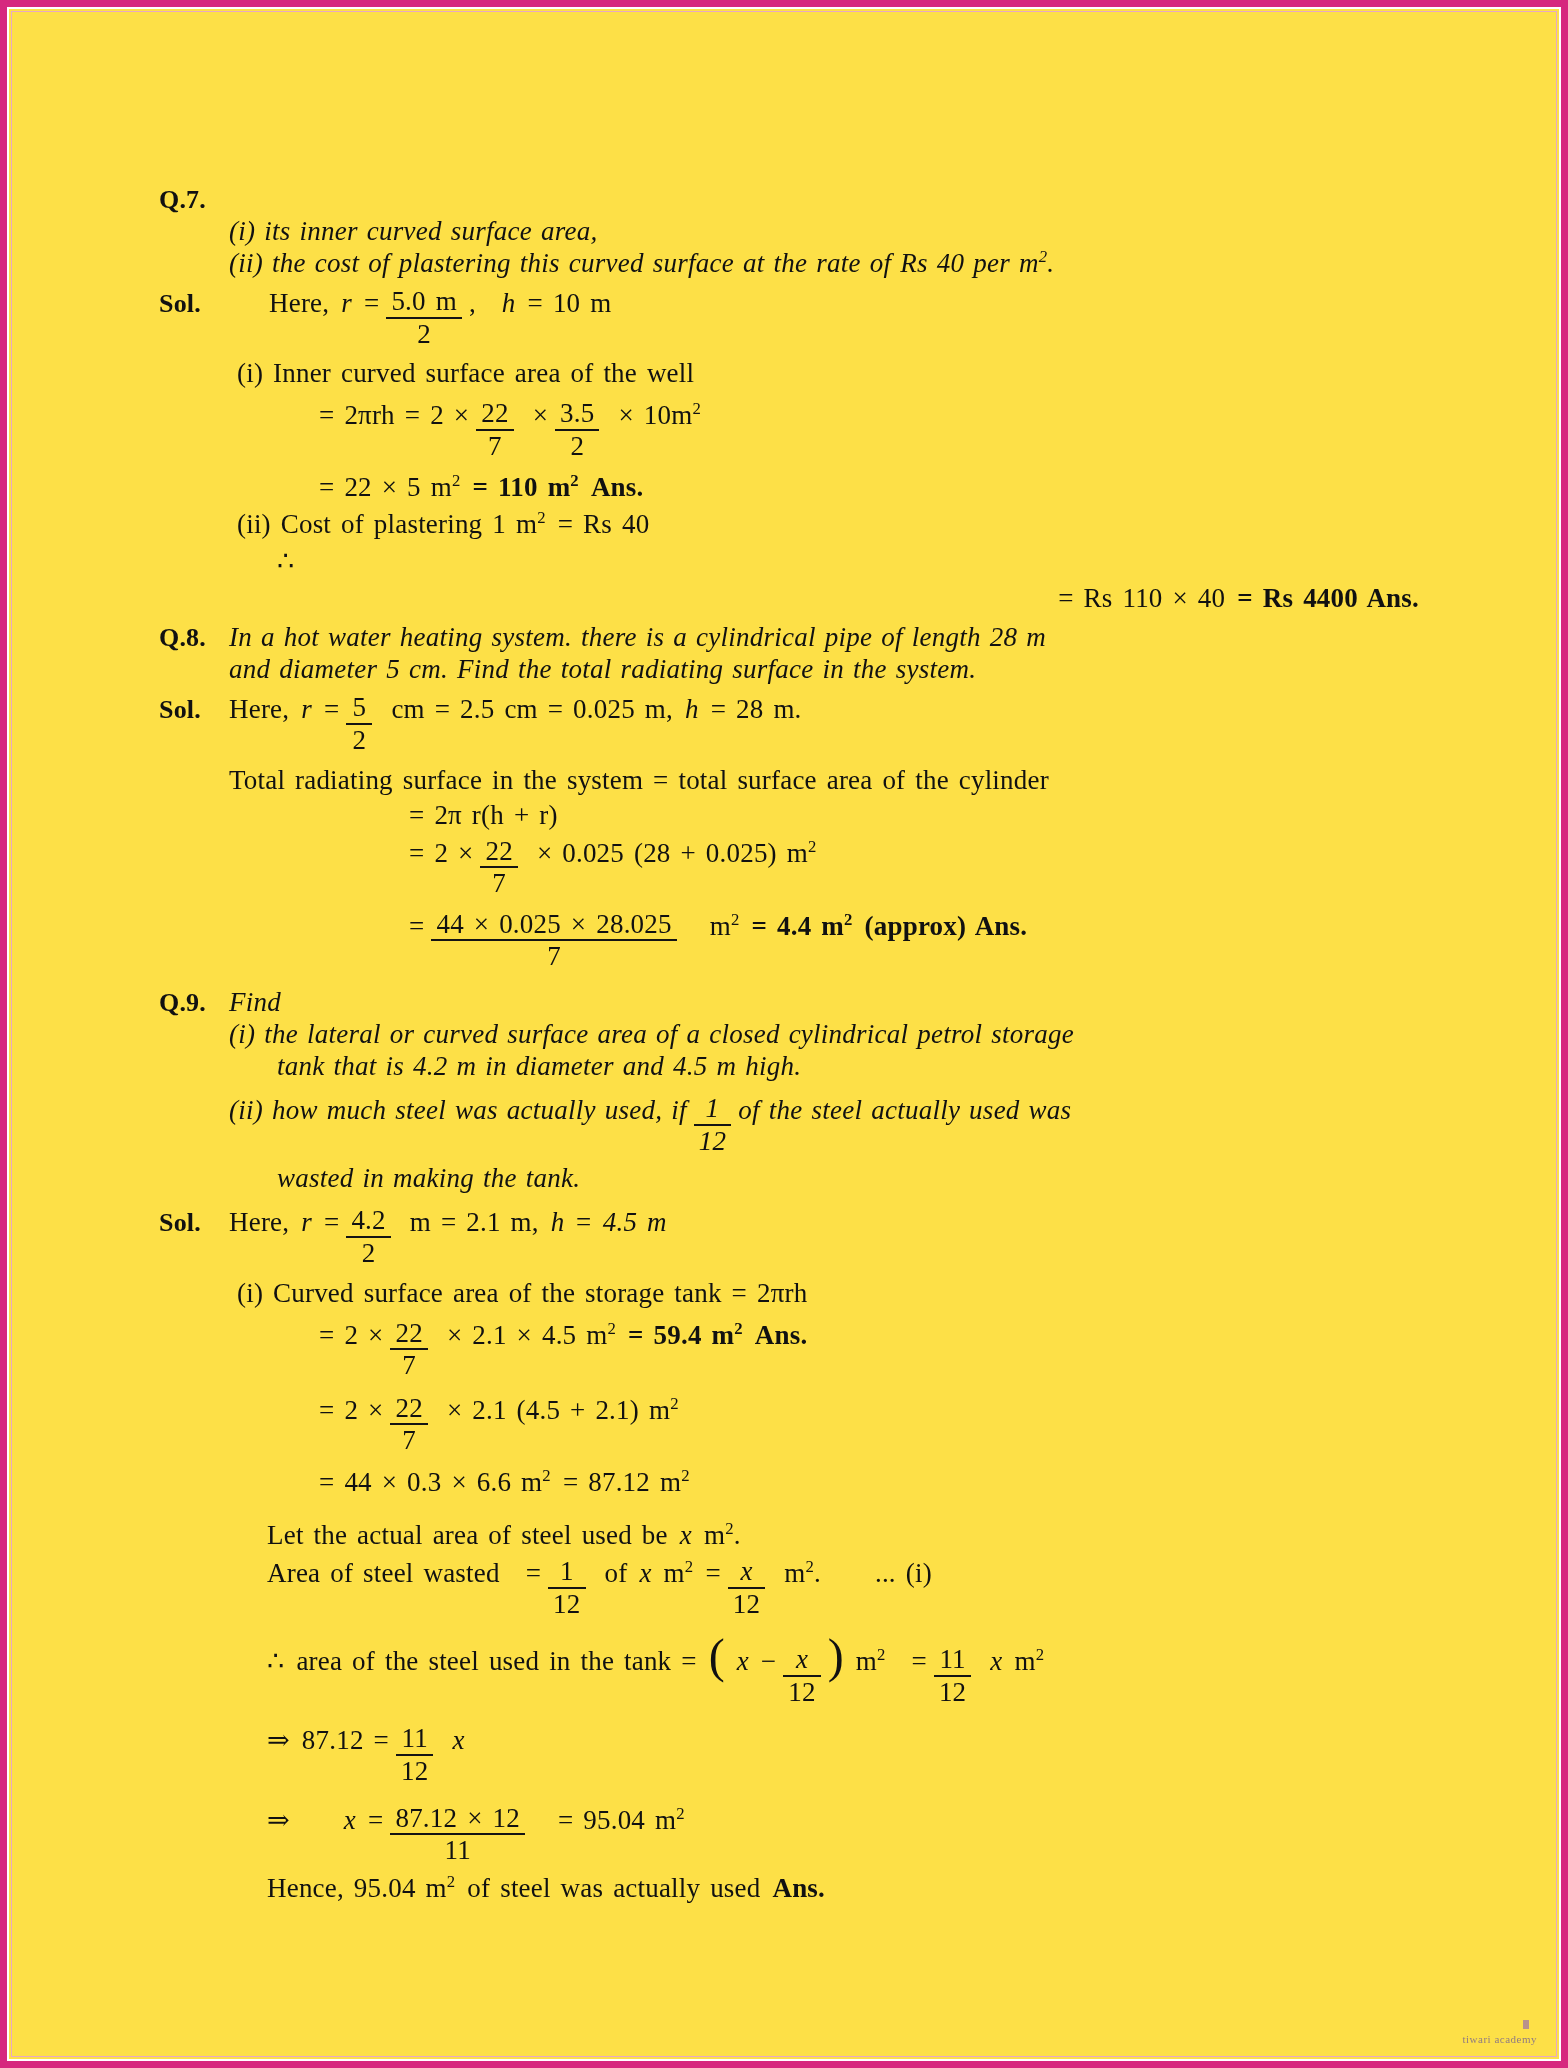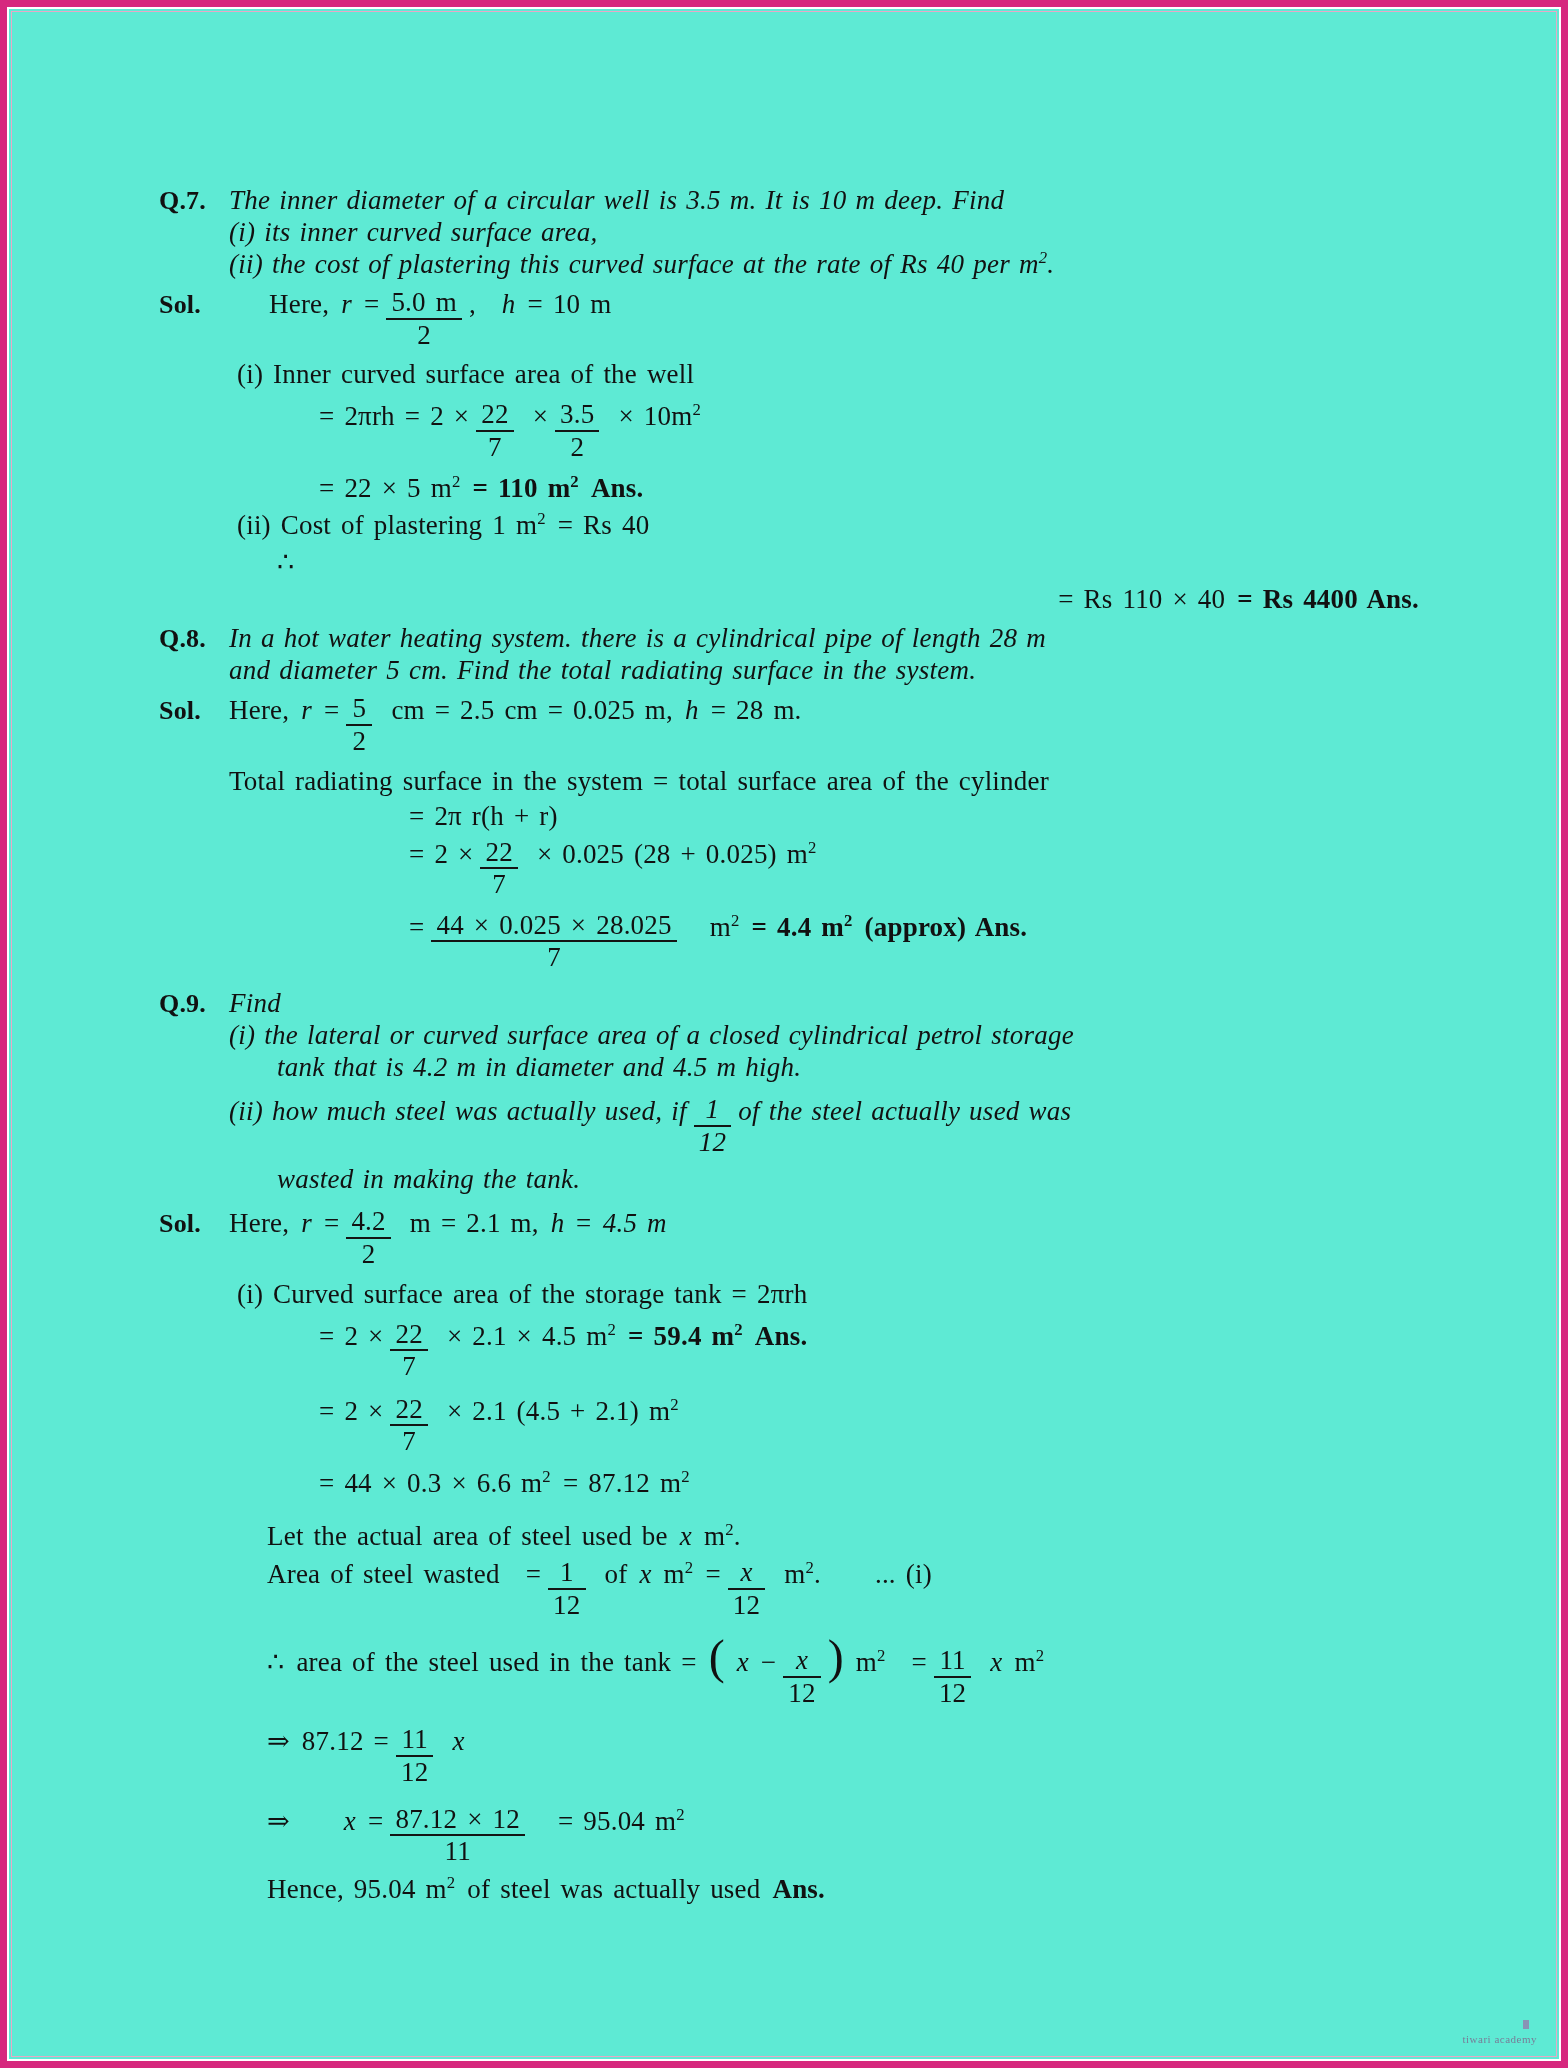--- a/index.html
+++ b/index.html
@@ -25,21 +25,21 @@
   }
   #page-frame:after{
     content:"";
     position:absolute;
     inset:4px;
     border:1px solid #e8a8c6;
   }
   #sheet {
     position: absolute;
     inset: 9px;
-    background: #5eead4;
+    background: #fde047;
     overflow: hidden;
   }
   #content {
     position: absolute;
     left: 150px;
     top: 178px;
     width: 1260px;
   }
 
   
@@ -149,21 +149,20 @@
 </head>
 <body>
 
 <div id="sheet">
   <div id="content">
 
     <div class="blk">
 
       <div class="row q-line">
         <span class="qtag">Q.7.</span>
-        <span class="qtext">The inner diameter of a circular well is 3.5 m. It is 10 m deep. Find</span>
       </div>
 
       <div class="row q-line indent-1">
         <span class="qtext">(i) its inner curved surface area,</span>
       </div>
 
       <div class="row q-line indent-1">
         <span class="qtext">(ii) the cost of plastering this curved surface at the rate of Rs 40 per m</span>
           <span class="qtext"><sup class="exp">2</sup></span>
           <span class="qtext">.</span>

